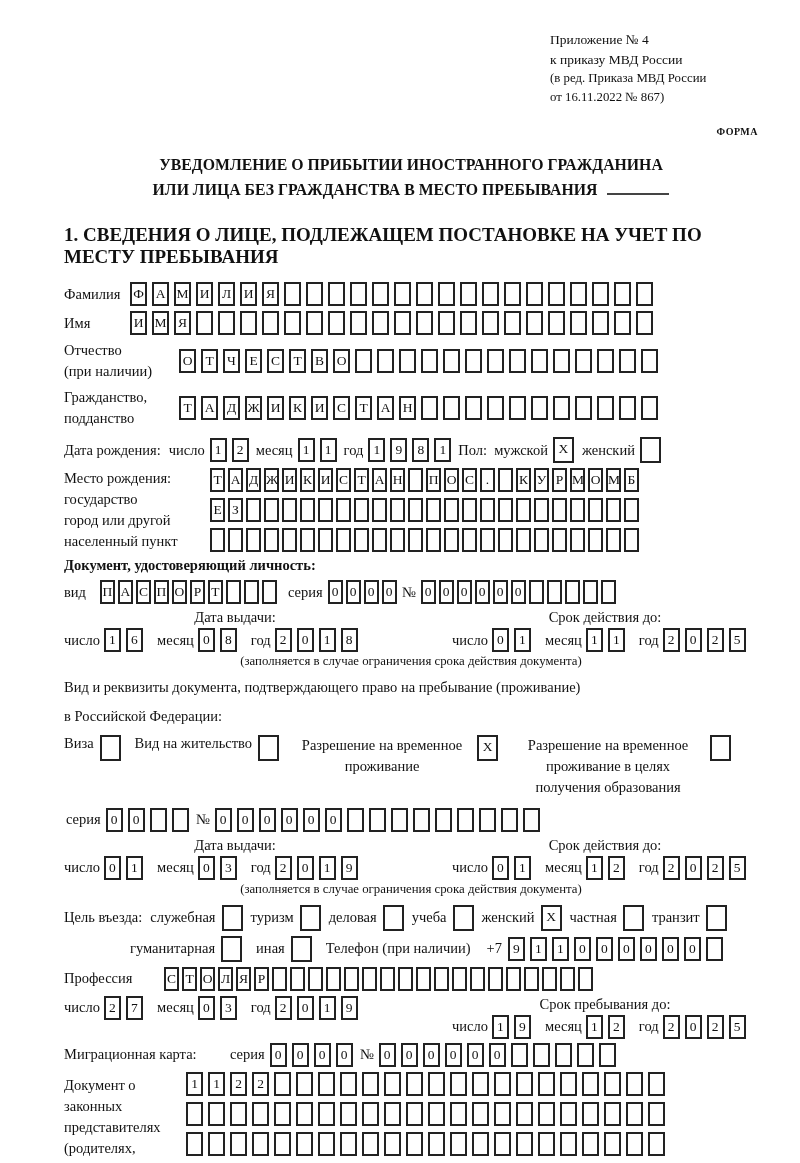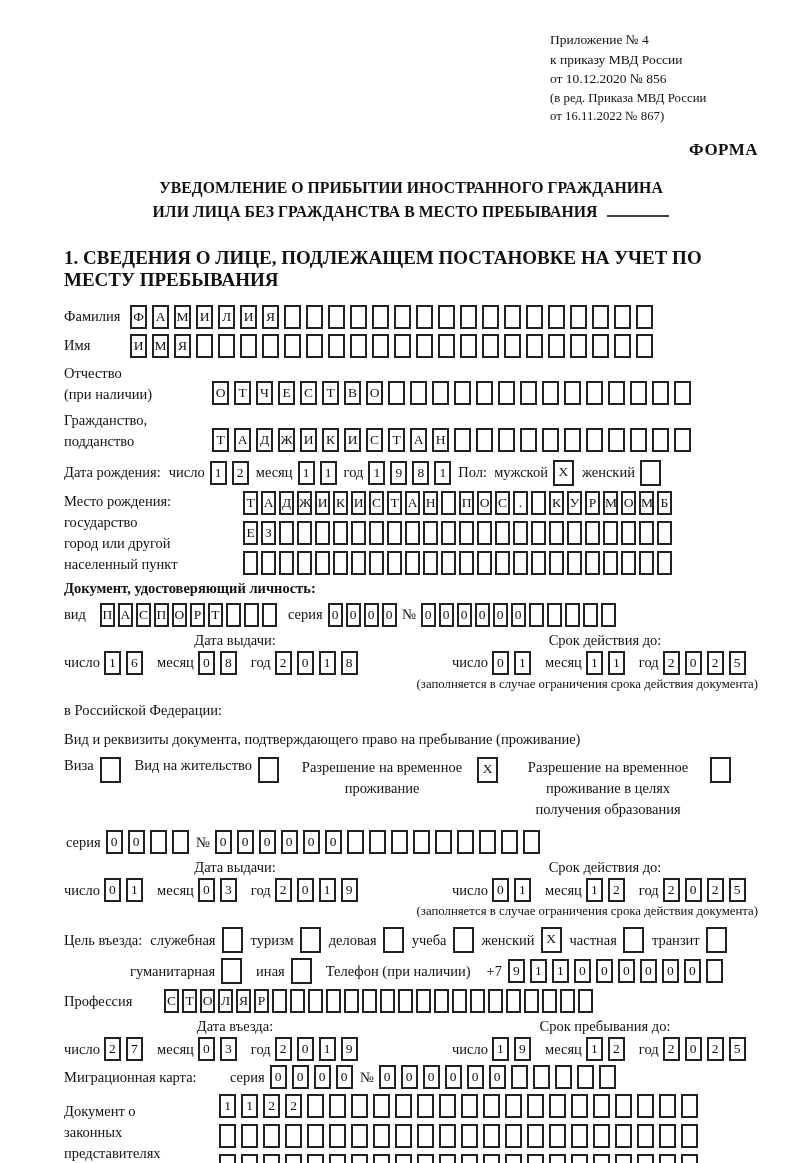--- a/index.html
+++ b/index.html
@@ -4,26 +4,26 @@
 <style>
   * { box-sizing: border-box; }
   html,body { margin:0; padding:0; background:#fff; }
   .page {
     width:800px; height:1163px; background:#fff; color:#111;
     font-family:Liberation Serif, serif;
     font-size:14.5px; padding:30px 42px 8px 64px; overflow:hidden; position:relative;
   }
   .appendix { width:208px; margin-left:auto; font-size:13.5px; line-height:1.45; }
   .appendix .small { font-size:12.8px; }
-  .forma { text-align:right; font-weight:bold; font-size:17px; margin-top:14px; letter-spacing:.5px; }
+  .forma { text-align:right; font-weight:bold; font-size:10px; margin-top:20px; letter-spacing:.5px; }
   .title { text-align:center; font-weight:bold; font-size:15.8px; line-height:1.55; margin-top:16px; }
   .uline { display:inline-block; width:62px; border-bottom:2px solid #444; margin-left:10px; height:13px; }
   .sec-head { font-weight:bold; font-size:19px; margin:22px 0 14px; }
   .row { display:flex; align-items:center; margin-bottom:5px; }
-  .row.top { align-items:flex-end;gap:33px; }
+  .row.top { align-items:center; }
   .lbl,.dlbl,.olbl { flex:0 0 auto; }
   .dlbl { margin:0 5px 0 2px; }
   .olbl { margin-right:6px; }
   .lbl2 { flex:0 0 auto; }
   .lline { display:block; line-height:1.45; }
   .w66 {width:66px;} .w100 {width:100px;} .w115 {width:115px;} .w146 {width:146px;} .w152 {width:152px;} .w122 {width:122px;}
   .boxes { display:inline-flex; flex-wrap:nowrap; }
   .cbox {
     flex:0 0 auto; width:17px; height:24px; border:2px solid #222; margin-right:5px;
     text-align:center; font-size:13.5px; line-height:20px;
@@ -32,40 +32,39 @@
   .boxes.single .cbox { width:21px; height:26px; margin-right:0; }
   .bstack { display:flex; flex-direction:column; gap:6px; }
   .doc-head { font-weight:bold; margin:5px 0 6px; font-size:14.5px; }
   .date-pair { display:flex; margin-top:3px; }
   .dp-col { width:352px; }
   .dp-col.rt { flex:1; padding-left:46px; }
   .dp-head { text-align:center; margin-bottom:2px; }
   .dp-row { display:flex; align-items:center; }
   .dp-row .dlbl { margin:0 4px 0 0; }
   .dp-row .boxes { margin-right:9px; }
-  .footnote-r { text-align:right; font-size:12.8px; margin:2px 0 8px; }
+  .footnote-r { text-align:center; font-size:12.8px; margin:2px 0 8px; }
   .plain { margin:3px 0 7px; line-height:1.5; }
   .opt-row { display:flex; align-items:flex-start; margin:2px 0 10px; }
   .ctr { text-align:center; line-height:1.45; }
   .w178 { width:178px; } .w192 { width:192px; }
   .ml14 { margin-left:14px; } .ml8 { margin-left:8px; }
   .mt8 { margin-top:8px; } .mt4 { margin-top:4px; }
   .indent { margin-left:66px; }
   .fn-c { font-size:13px; text-align:center; padding-left:118px; margin-top:6px; }
   .pfx { margin:0 6px 0 10px; }
 </style>
 </head>
 <body>
 
 <div class="page">
 
   <div class="appendix">
     <div class="lline">Приложение № 4</div>
     <div class="lline">к приказу МВД России</div>
-    <div class="lline">от 10.12.2020 № 856</div>
     <div class="lline small">(в ред. Приказа МВД России</div>
     <div class="lline small">от 16.11.2022 № 867)</div>
   </div>
 
   <div class="forma">ФОРМА</div>
 
   <div class="title">
     <div>УВЕДОМЛЕНИЕ О ПРИБЫТИИ ИНОСТРАННОГО ГРАЖДАНИНА</div>
     <div><span>ИЛИ ЛИЦА БЕЗ ГРАЖДАНСТВА В МЕСТО ПРЕБЫВАНИЯ</span><span class="uline"></span></div>
   </div>
@@ -393,22 +392,22 @@
             <span class="cbox">2</span>
             <span class="cbox">0</span>
             <span class="cbox">2</span>
             <span class="cbox">5</span>
           </span>
       </div>
     </div>
   </div>
   <div class="footnote-r">(заполняется в случае ограничения срока действия документа)</div>
 
+  <div class="plain">Вид и реквизиты документа, подтверждающего право на пребывание (проживание)</div>
   <div class="plain">в Российской Федерации:</div>
-  <div class="plain">Вид и реквизиты документа, подтверждающего право на пребывание (проживание)</div>
 
   <div class="opt-row">
     <span class="olbl">Виза</span>
     <span class="boxes single">
         <span class="cbox"></span>
       </span>
     <span class="olbl ml14">Вид на жительство</span>
     <span class="boxes single">
         <span class="cbox"></span>
       </span>
@@ -580,21 +579,20 @@
         <span class="cbox"></span>
         <span class="cbox"></span>
         <span class="cbox"></span>
         <span class="cbox"></span>
         <span class="cbox"></span>
       </span>
   </div>
 
   <div class="date-pair">
     <div class="dp-col">
-      <div class="dp-head">Дата въезда:</div>
       <div class="dp-row">
         <span class="dlbl">число</span>
         <span class="boxes">
             <span class="cbox">2</span>
             <span class="cbox">7</span>
           </span>
         <span class="dlbl">месяц</span>
         <span class="boxes">
             <span class="cbox">0</span>
             <span class="cbox">3</span>

